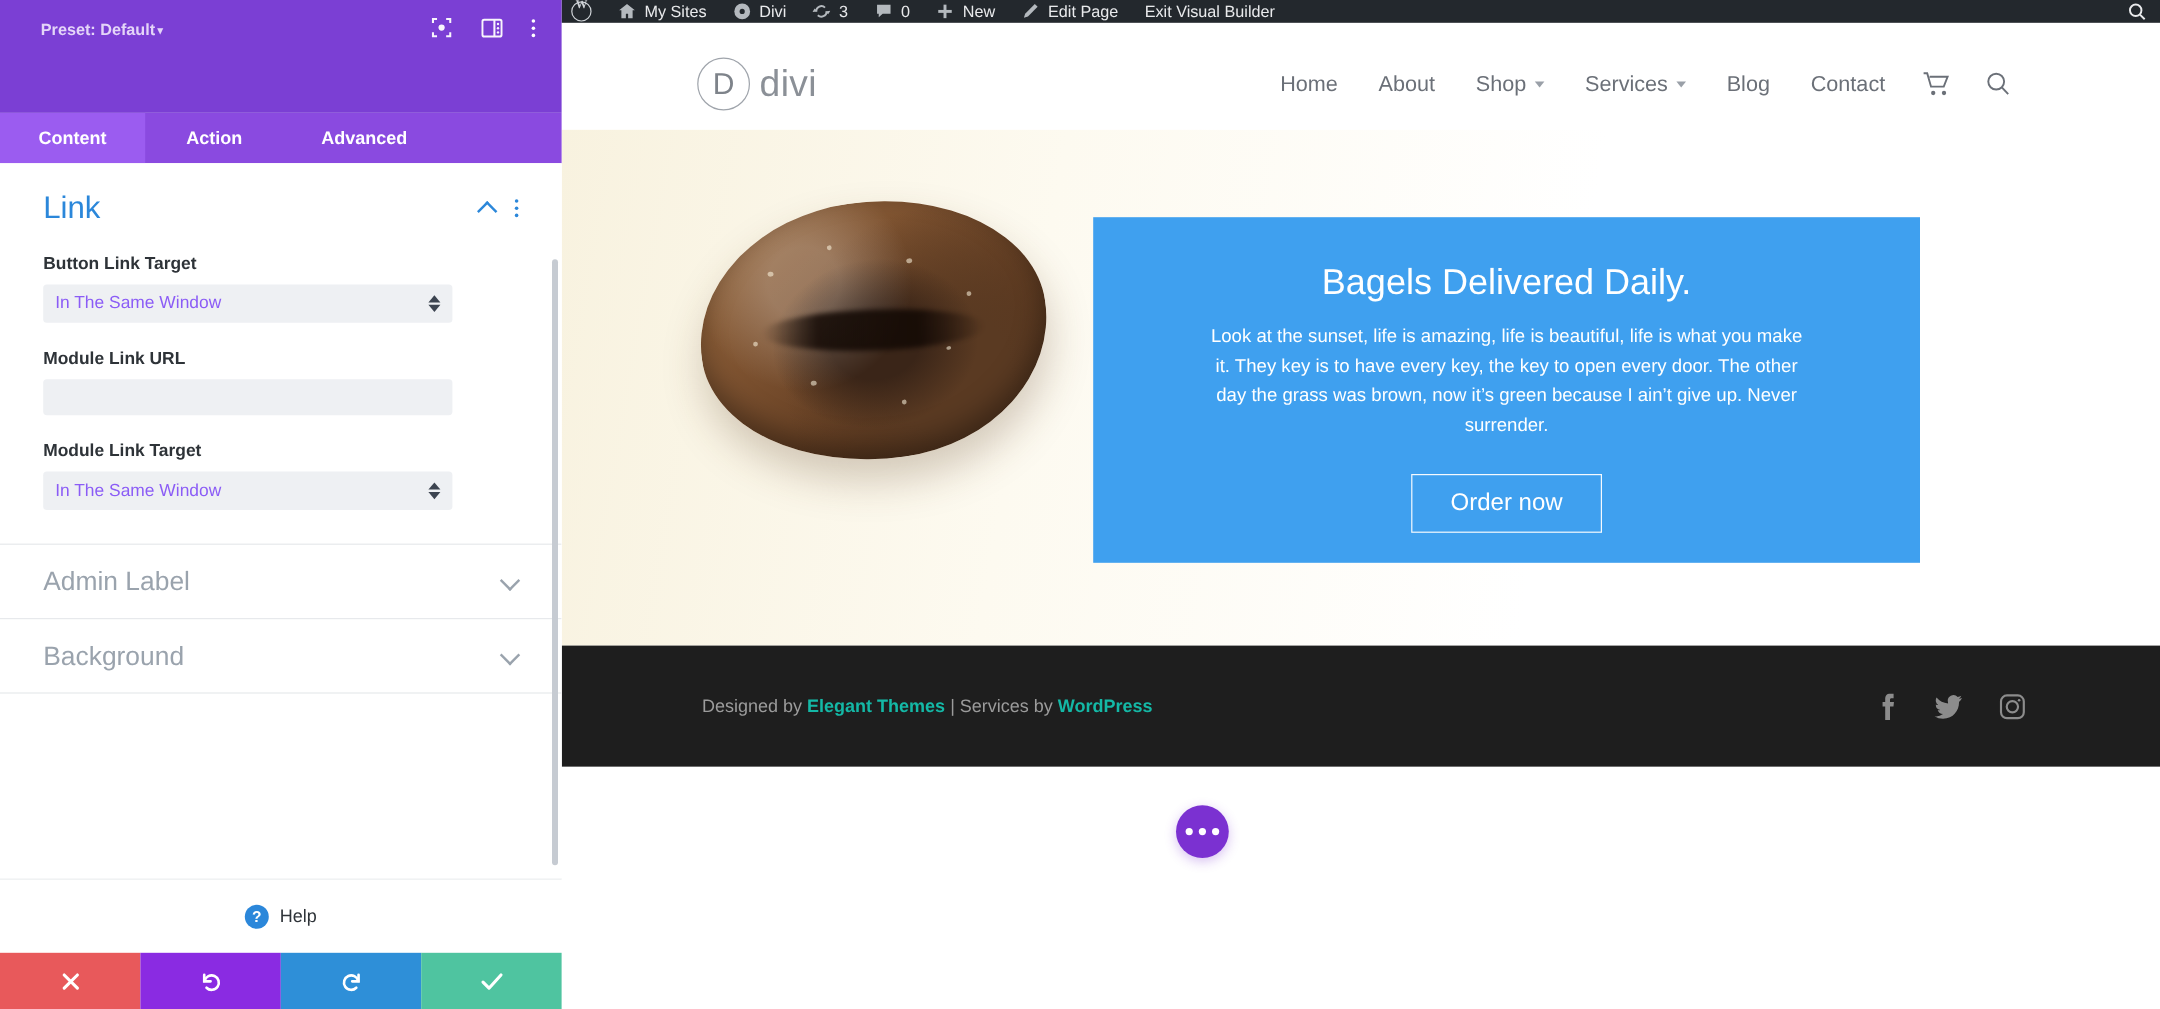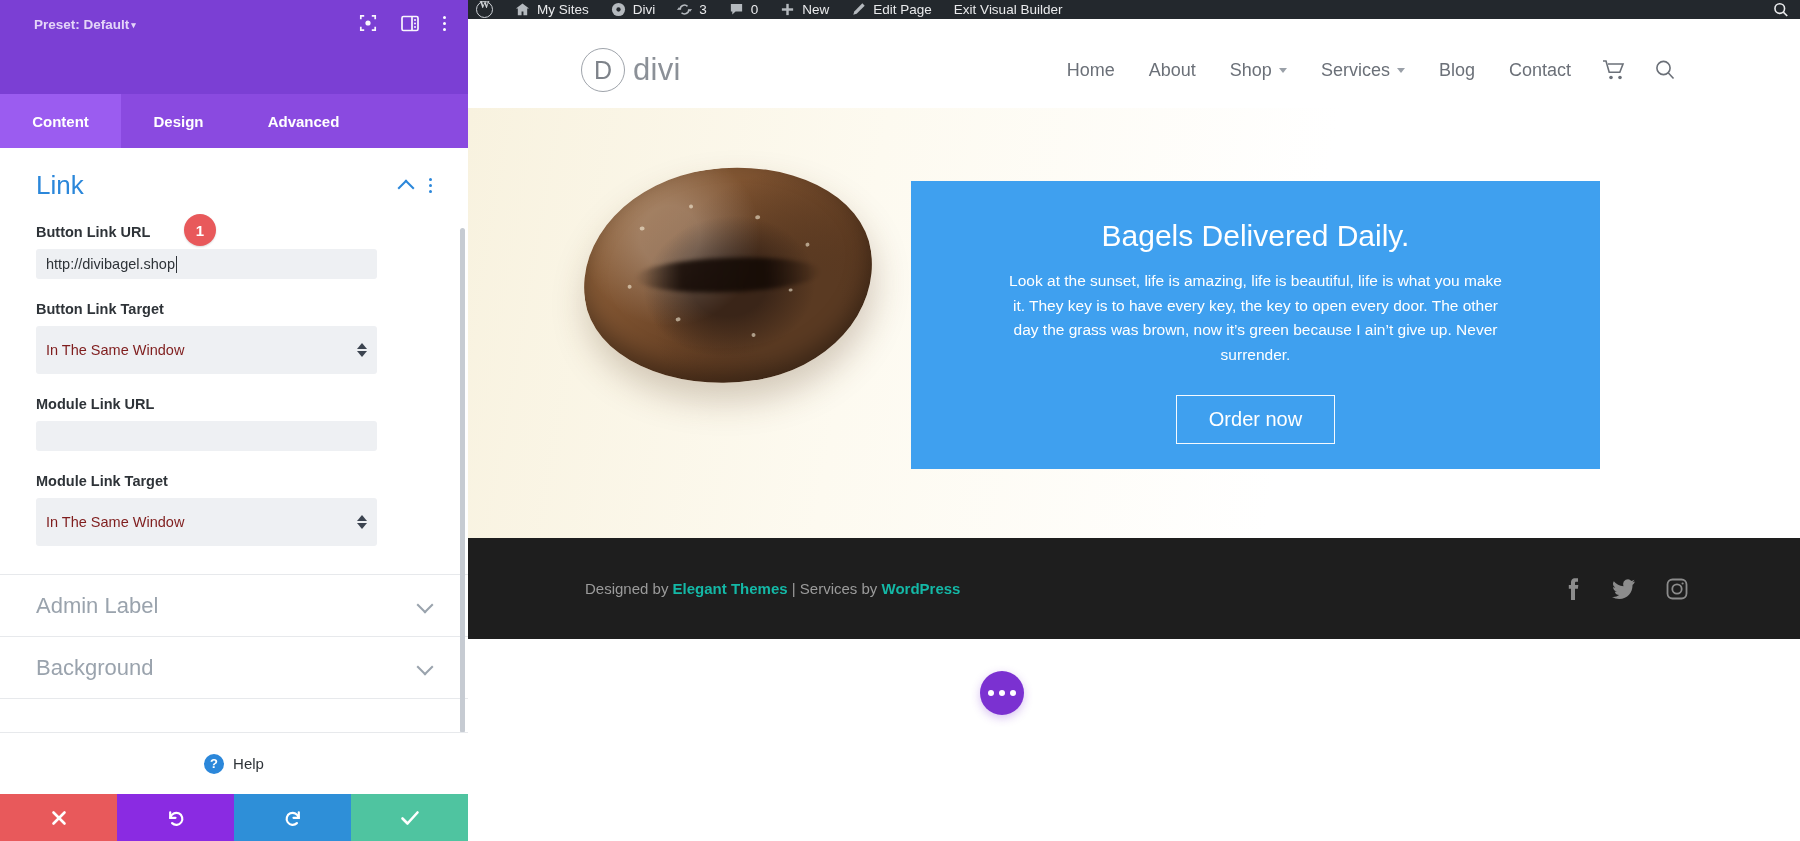--- a/index.html
+++ b/index.html
@@ -37,21 +37,21 @@
   .panel-preset .caret { font-size: 9px; margin-left: 2px; position: relative; top: -1px;}
   .hdr-icons {
     position: absolute; right: 22px; top: 14px;
     display: flex; align-items: center; gap: 24px;
   }
   .hdr-icon { color: #fff; opacity: .95; cursor: pointer; display:flex; }
   .dots-v { display:flex; flex-direction:column; gap:3px; align-items:center; cursor:pointer;}
   .dots-v i { width:3px;height:3px;background:#fff;border-radius:50%; display:block;}
 
   .tabs {
-    display: flex; background: #8a4ae0; height: 54px;
+    display: flex; background: #8a4ae0; height: 42px;
   }
   .tab {
     flex: 0 0 auto;
     color: #fff; font-size: 15px; font-weight: bold;
     display: flex; align-items: center; justify-content: center;
     cursor: pointer;
     padding: 0 30px;
   }
   .tab.active { background: #9b5cf0; }
   .tab:nth-child(1){ width: 121px; padding:0; }
@@ -107,24 +107,24 @@
     padding: 0 10px;
     font-size: 14.5px; color: #2e3338;
     position: relative;
   }
   .input-box .caret-text {
     display:inline-block; width:1px; height:17px; background:#2e3338;
     margin-left:1px;
   }
   .select-box {
     background: #eef0f3; border: none; border-radius: 3px;
-    height: 48px; width: 341px;
+    height: 32px; width: 341px;
     display: flex; align-items: center; justify-content: space-between;
     padding: 0 10px;
-    font-size: 14.5px; color: #7f1d1d;
+    font-size: 14.5px; color: #8b5cf6;
     cursor: pointer;
   }
   .updown {
     display:flex; flex-direction:column; gap:2px; align-items:center;
     color:#3c4450;
   }
   .updown i {
     display:block; width:0;height:0;
     border-left:5px solid transparent; border-right:5px solid transparent;
   }
@@ -530,48 +530,40 @@
         <span class="dots-v">
           <i></i>
             <i></i>
             <i></i>
         </span>
       </div>
     </div>
 
     <div class="tabs">
       <div class="tab active">Content</div>
-      <div class="tab">Design</div>
+      <div class="tab">Action</div>
       <div class="tab">Advanced</div>
     </div>
 
     <div class="panel-body">
       <div class="scroll-area">
 
         <div class="section-open">
           <div class="section-head">
             <span class="section-title">Link</span>
             <span class="section-head-right">
               <span class="chev-up"></span>
               <span class="dots-v" style="gap:3px">
                 <i style="background:#2b87da"></i>
                   <i style="background:#2b87da"></i>
                   <i style="background:#2b87da"></i>
               </span>
             </span>
           </div>
 
-          <div class="field">
-            <span class="field-label">Button Link URL</span>
-            <span class="badge-num">1</span>
-            <div class="input-box">
-              <span>http://divibagel.shop</span>
-                <span class="caret-text"></span>
-            </div>
-          </div>
 
           <div class="field">
             <span class="field-label">Button Link Target</span>
             <div class="select-box">
               <span>In The Same Window</span>
               <span class="updown">
                   <i class="up"></i>
                   <i class="dn"></i>
                 </span>
             </div>

